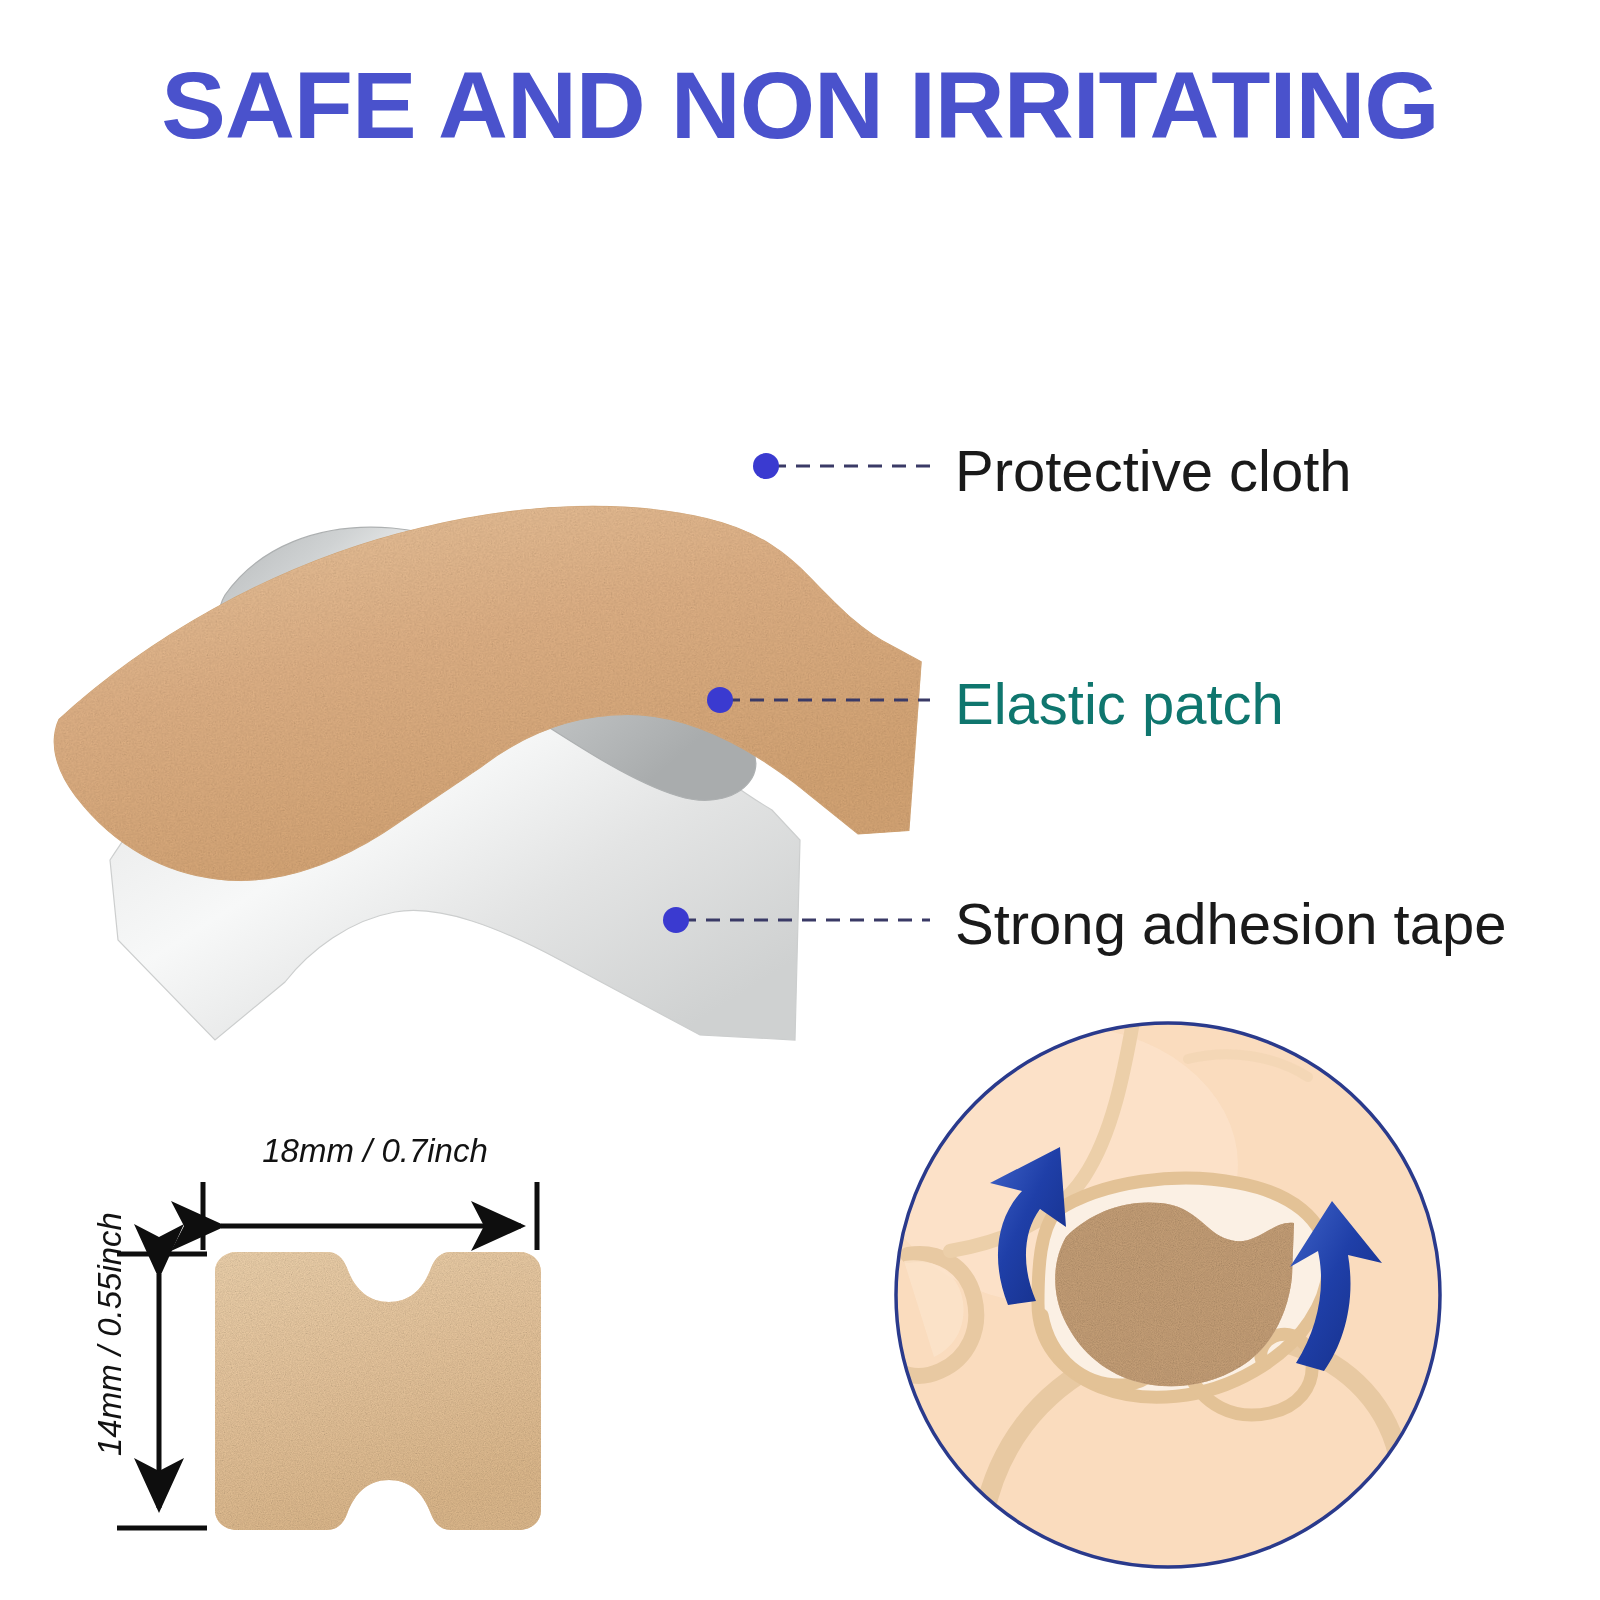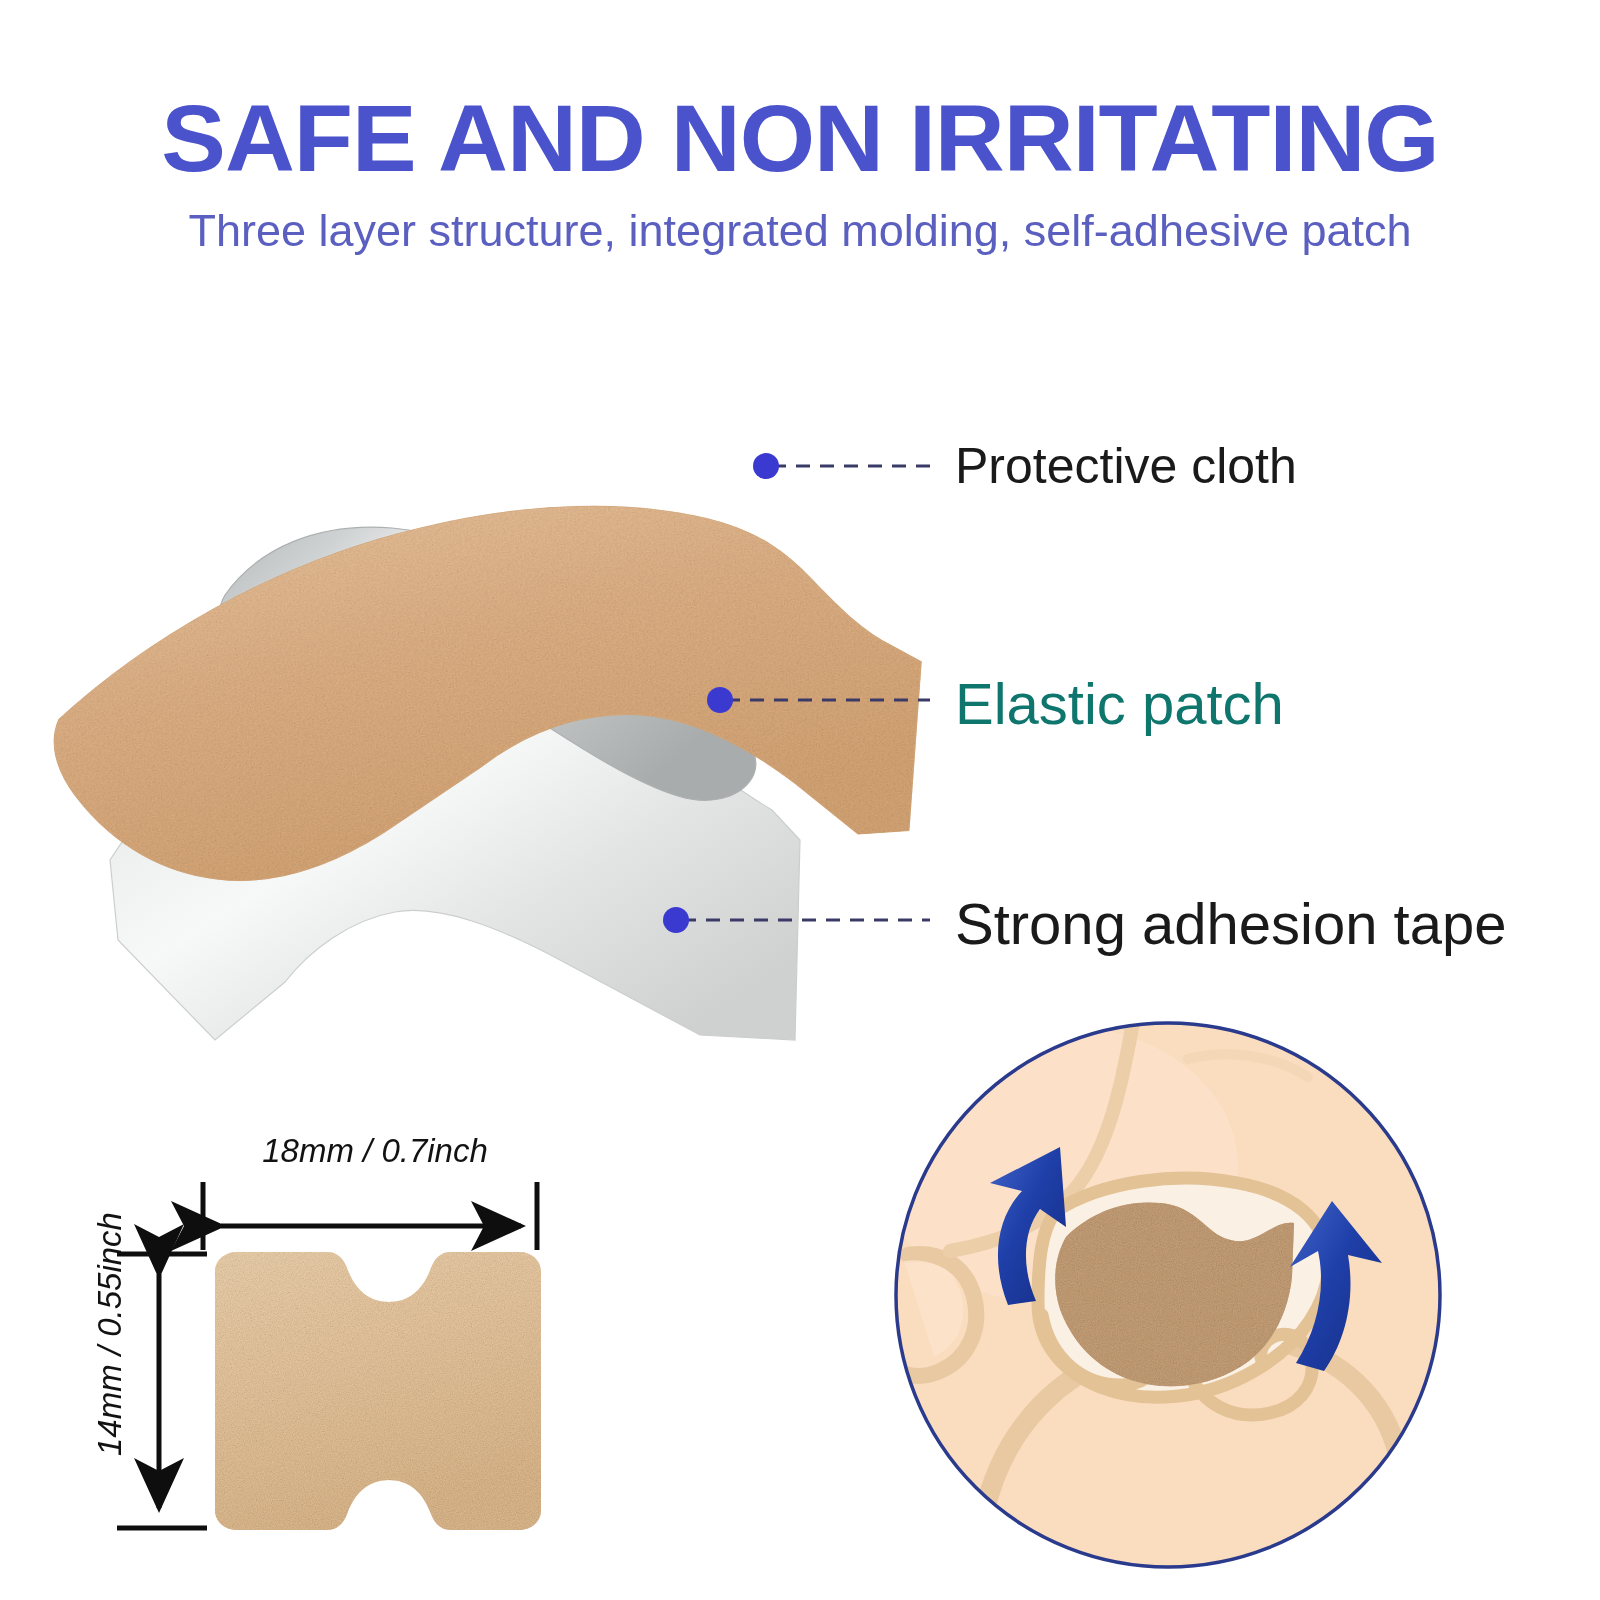--- a/index.html
+++ b/index.html
@@ -16,21 +16,20 @@
     background: #ffffff;
   }
 
   
   #header {
     position: absolute;
     left: 0;
     top: 0;
     width: 1600px;
     text-align: center;
-    margin-top: 33px;
   }
   #title {
     font-size: 95px;
     line-height: 1.0;
     font-weight: bold;
     color: #4a52cc;
     letter-spacing: -1px;
     margin-top: 58px;
     transform: scaleX(1.02);
     white-space: nowrap;
@@ -56,21 +55,21 @@
 
   
   .callout-label {
     position: absolute;
     white-space: nowrap;
     font-weight: normal;
   }
   #label-protective-cloth {
     left: 955px;
     top: 437px;
-    font-size: 50px;
+    font-size: 58px;
     color: #1a1a1a;
   }
   #label-elastic-patch {
     left: 955px;
     top: 670px;
     font-size: 58px;
     color: #0f766e;
   }
   #label-strong-adhesion-tape {
     left: 955px;
@@ -125,21 +124,20 @@
     top: 1015px;
     width: 560px;
     height: 560px;
   }
 </style>
 </head>
 <body>
 
 <div id="header">
   <div id="title">SAFE AND NON IRRITATING</div>
-  <div id="subtitle">Three layer structure, integrated molding, self-adhesive patch</div>
 </div>
 
 <div id="diagram">
   <svg width="960" height="820" viewBox="0 0 960 820" xmlns="http://www.w3.org/2000/svg">
     <defs>
 
       <filter id="clothTexture" x="-5%" y="-5%" width="110%" height="110%">
         <feTurbulence type="fractalNoise" baseFrequency="0.62" numOctaves="5" seed="7" result="noise"></feTurbulence>
         <feColorMatrix in="noise" type="saturate" values="0" result="gnoise"></feColorMatrix>
         <feComponentTransfer in="gnoise" result="cnoise">

